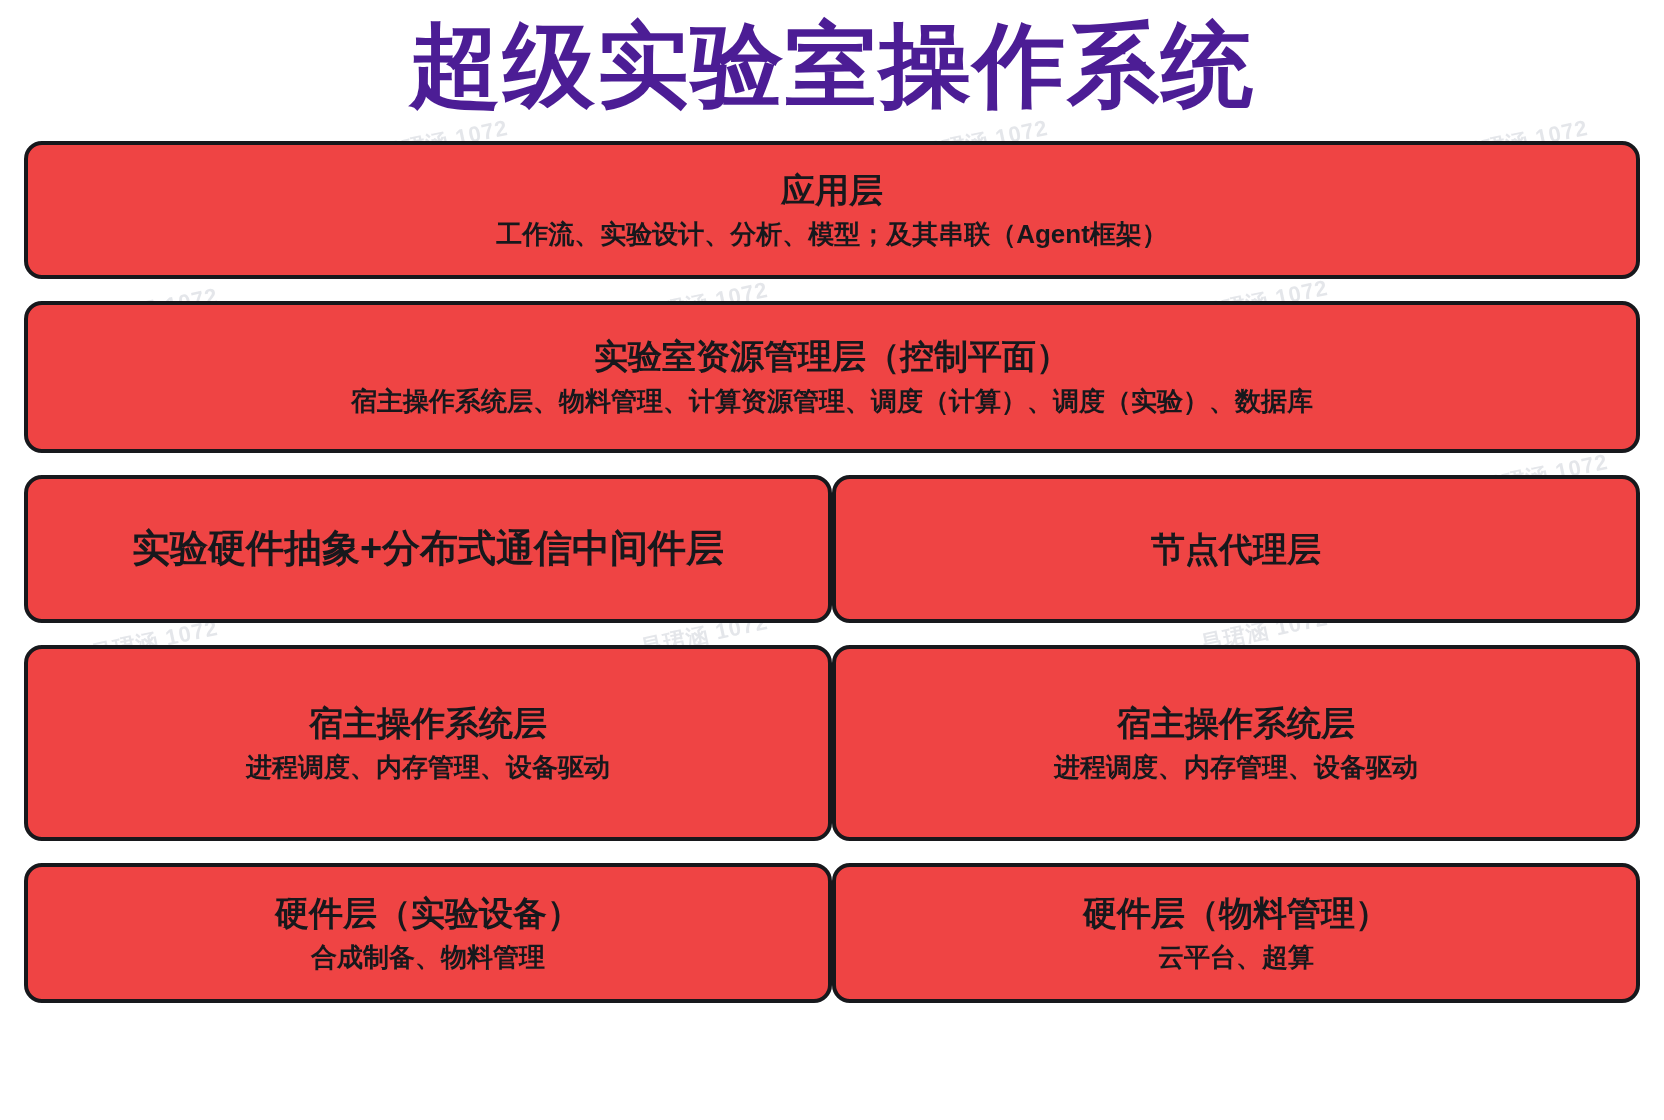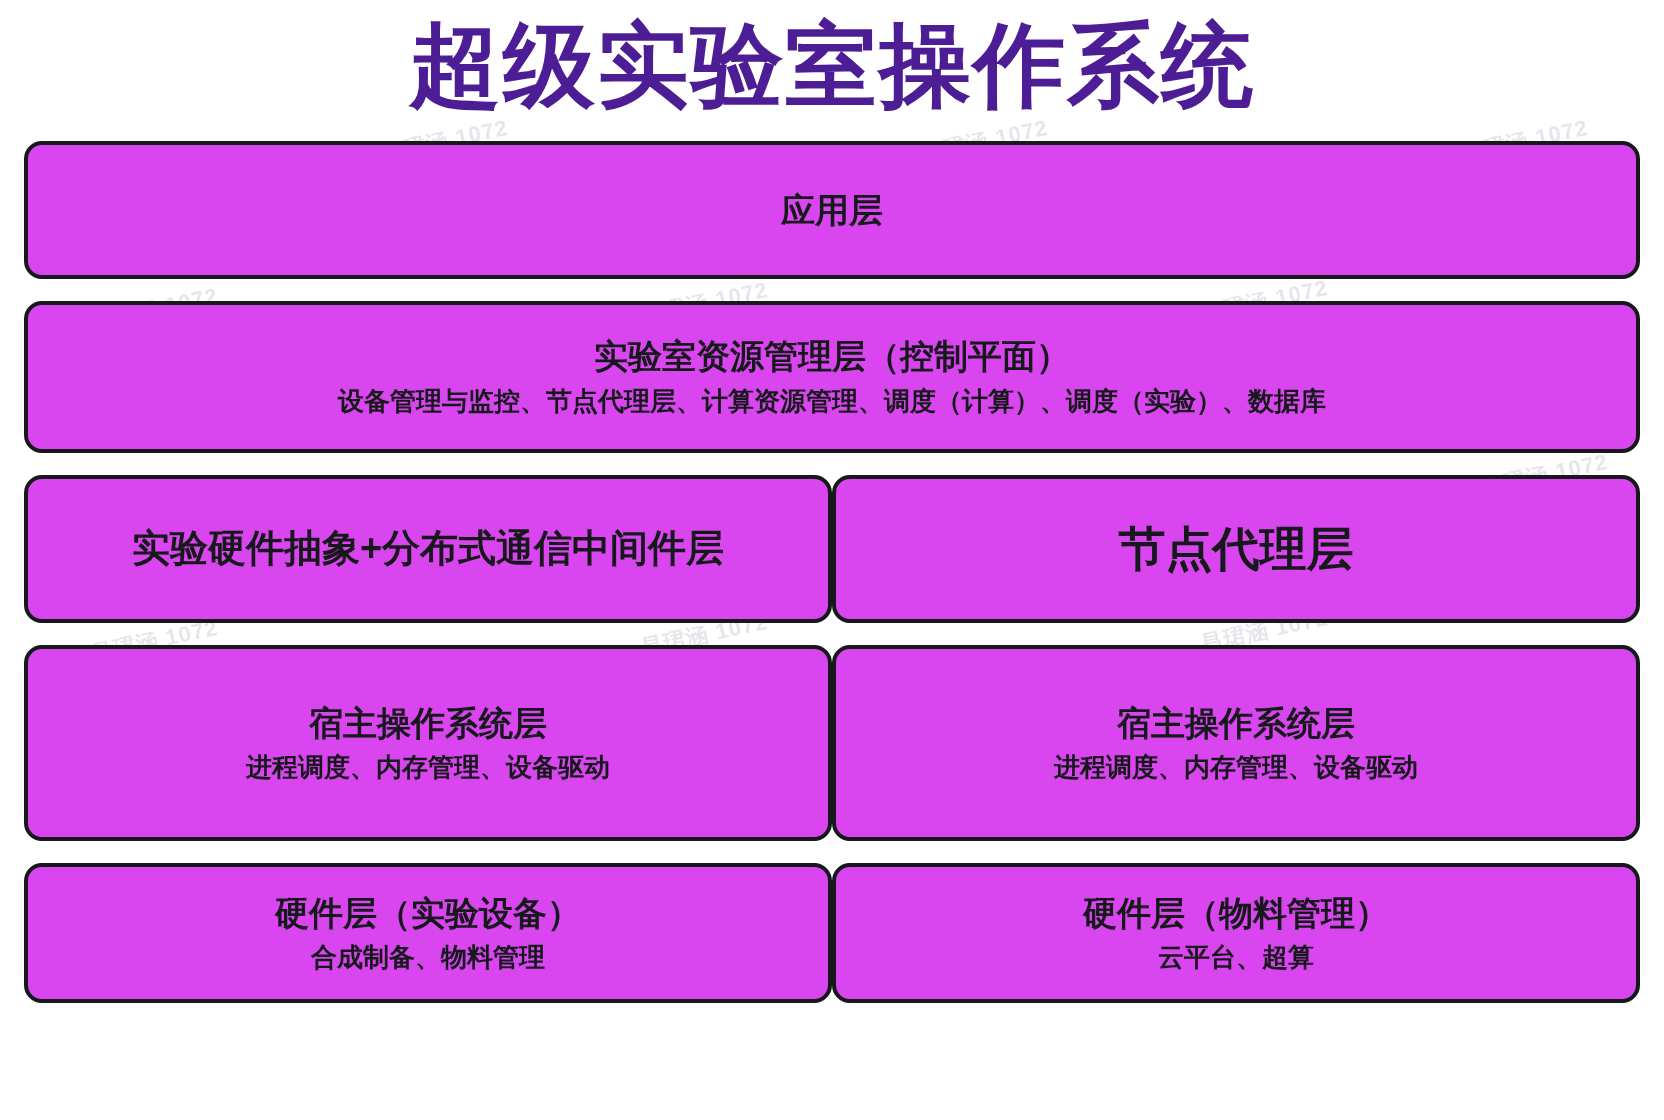--- a/index.html
+++ b/index.html
@@ -31,21 +31,21 @@
     margin: 8px 0 18px 0;
     color: #4c1d95;
     position: relative;
     z-index: 3;
   }
   .layers {
     position: relative;
     z-index: 3;
   }
   .box {
-    background: #d946ef;
+    background: #ef4444;
     border: 4px solid #17181c;
     border-radius: 18px;
     box-sizing: border-box;
     display: flex;
     flex-direction: column;
     align-items: center;
     justify-content: center;
     text-align: center;
     padding: 10px 18px;
   }
@@ -84,21 +84,21 @@
   .box-mid .box-title {
     font-size: 38px;
   }
   .box-host {
     height: 196px;
   }
   .box-hw {
     height: 140px;
   }
   .box-node .box-title {
-    font-size: 47px;
+    font-size: 34px;
   }
 
   
   .wm {
     position: absolute;
     color: rgba(120, 128, 150, 0.20);
     font-size: 22px;
     font-weight: 700;
     white-space: nowrap;
     transform: rotate(-12deg);
@@ -129,25 +129,26 @@
       <span class="wm" style="left: 640px; top: 930px;">昌珺涵 1072</span>
       <span class="wm" style="left: 1200px; top: 936px;">昌珺涵 1072</span>
     </div>
 
   <h1 class="title">超级实验室操作系统</h1>
 
   <div class="layers">
 
     <div class="box box-app row-full">
       <div class="box-title">应用层</div>
+      <div class="box-sub">工作流、实验设计、分析、模型；及其串联（Agent框架）</div>
     </div>
 
     <div class="box box-resource row-full">
       <div class="box-title">实验室资源管理层（控制平面）</div>
-      <div class="box-sub">设备管理与监控、节点代理层、计算资源管理、调度（计算）、调度（实验）、数据库</div>
+      <div class="box-sub">宿主操作系统层、物料管理、计算资源管理、调度（计算）、调度（实验）、数据库</div>
     </div>
 
     <div class="two-col">
       <div class="box box-mid">
         <div class="box-title">实验硬件抽象+分布式通信中间件层</div>
       </div>
       <div class="box box-mid box-node">
         <div class="box-title">节点代理层</div>
       </div>
     </div>

